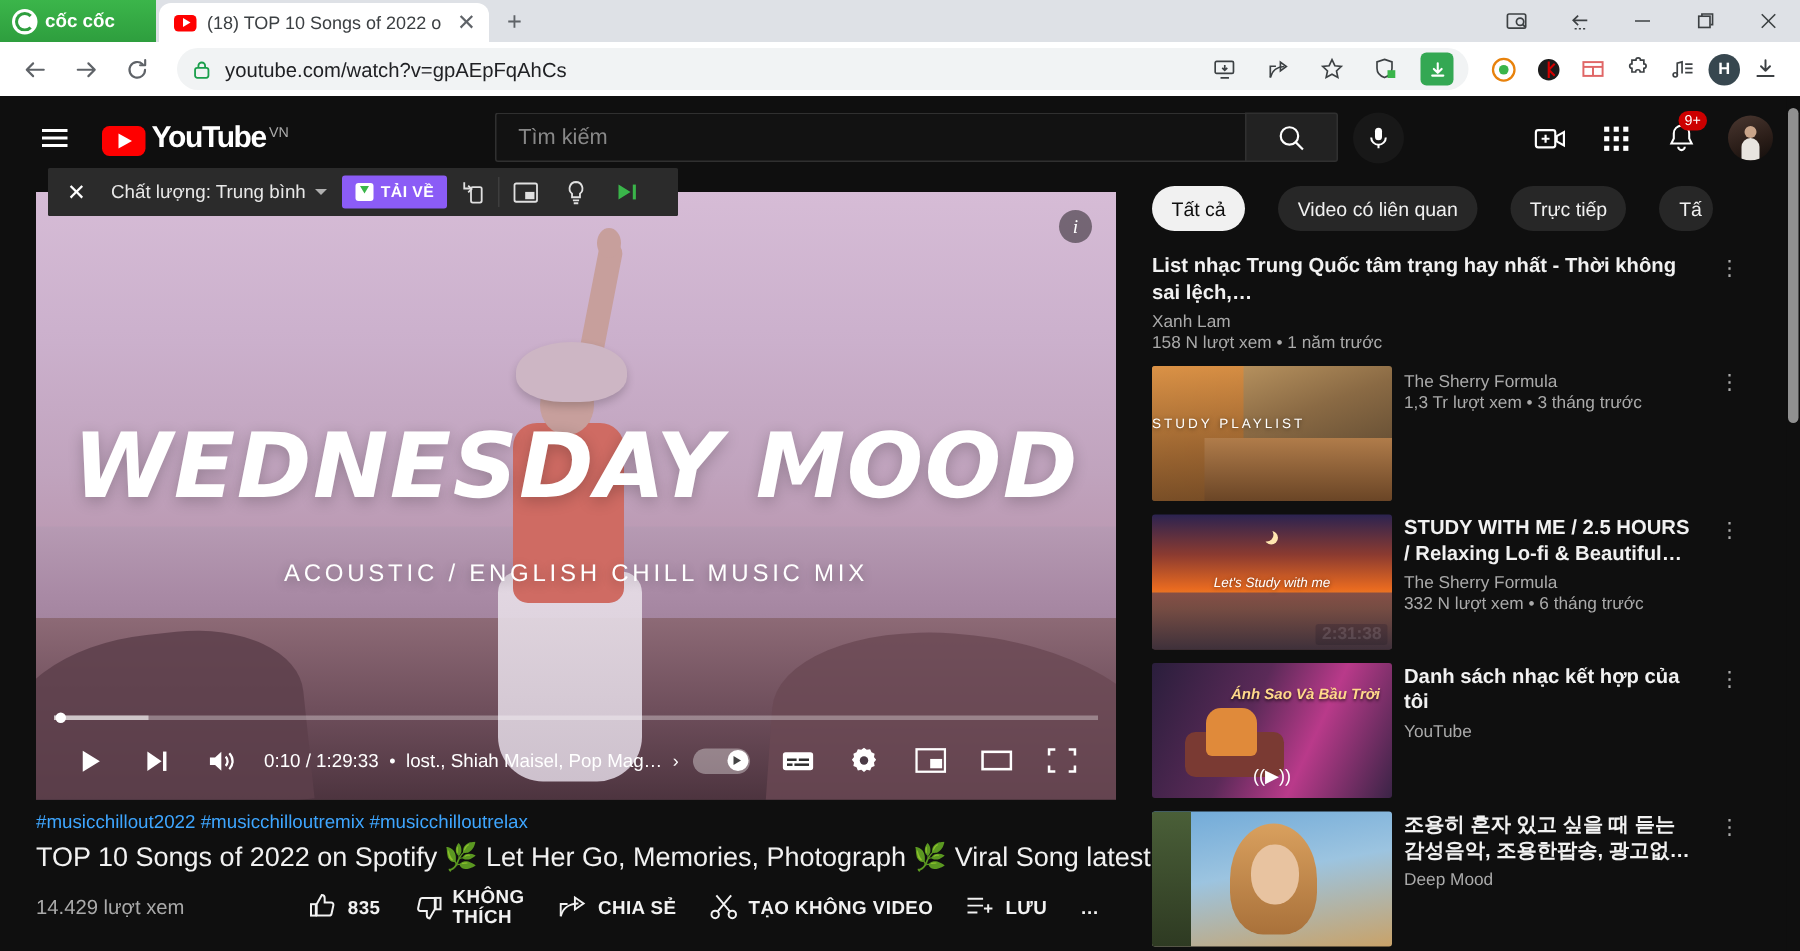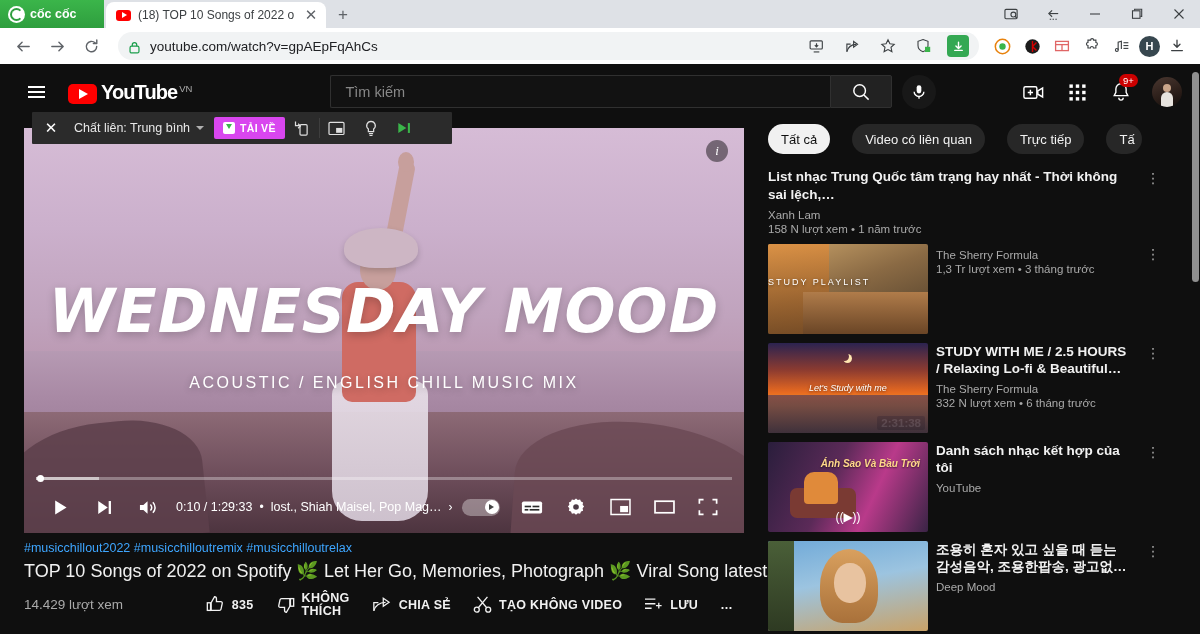--- a/index.html
+++ b/index.html
@@ -154,21 +154,21 @@
     background: #2b2b2b; display:flex; align-items:center; gap:0;
     z-index: 30; border-radius: 1px;
   }
   .dl-x { width:38px;height:32px;display:flex;align-items:center;
           justify-content:center;color:#fff;font-size:15px;}
   .dl-quality { color:#e8e8e8; font-size:12.5px; display:flex; align-items:center;
                 gap:6px; padding: 0 10px 0 4px; white-space:nowrap;}
   .caret { border-left:4px solid transparent; border-right:4px solid transparent;
            border-top:4px solid #b0b0b0; }
   .dl-btn {
-    background:#d946ef; color:#fff; font-size:10.5px; font-weight:bold;
+    background:#8b5cf6; color:#fff; font-size:10.5px; font-weight:bold;
     height:22px; display:flex; align-items:center; gap:5px; padding: 0 9px;
     border-radius:2px; letter-spacing:.3px;
   }
   .dl-sq { width:12px;height:12px;background:#fff;border-radius:2px;position:relative;}
   .dl-sq::after{content:"";position:absolute;left:3px;top:2px;
     border-left:3px solid transparent;border-right:3px solid transparent;
     border-top:5px solid #3ab54a;}
   .dl-ic { width:34px;height:32px;display:flex;align-items:center;
            justify-content:center;color:#e0e0e0;}
   .dl-sep { width:1px;height:20px;background:#3e3e3e; }
@@ -573,21 +573,21 @@
             </svg>
           <span class="badge">9+</span>
         </div>
         <div class="yt-avatar"></div>
       </div>
     </div>
 
     <div class="dl-bar">
       <div class="dl-x">✕</div>
       <div class="dl-quality">
-        <span>Chất liên: Trung bình</span>
+        <span>Chất lượng: Trung bình</span>
         <span class="caret"></span>
       </div>
       <div class="dl-btn">
         <span class="dl-sq"></span>
         <span>TẢI VỀ</span>
       </div>
       <div class="dl-ic">
         <svg width="15" height="16" viewBox="0 0 16 17">
             <rect x="6.4" y="5" width="7.6" height="11" rx="1.2" fill="none" stroke="currentColor" stroke-width="1.3"></rect>
             <path d="M1.6 1.6v4.4h5" fill="none" stroke="currentColor" stroke-width="1.3"></path>

